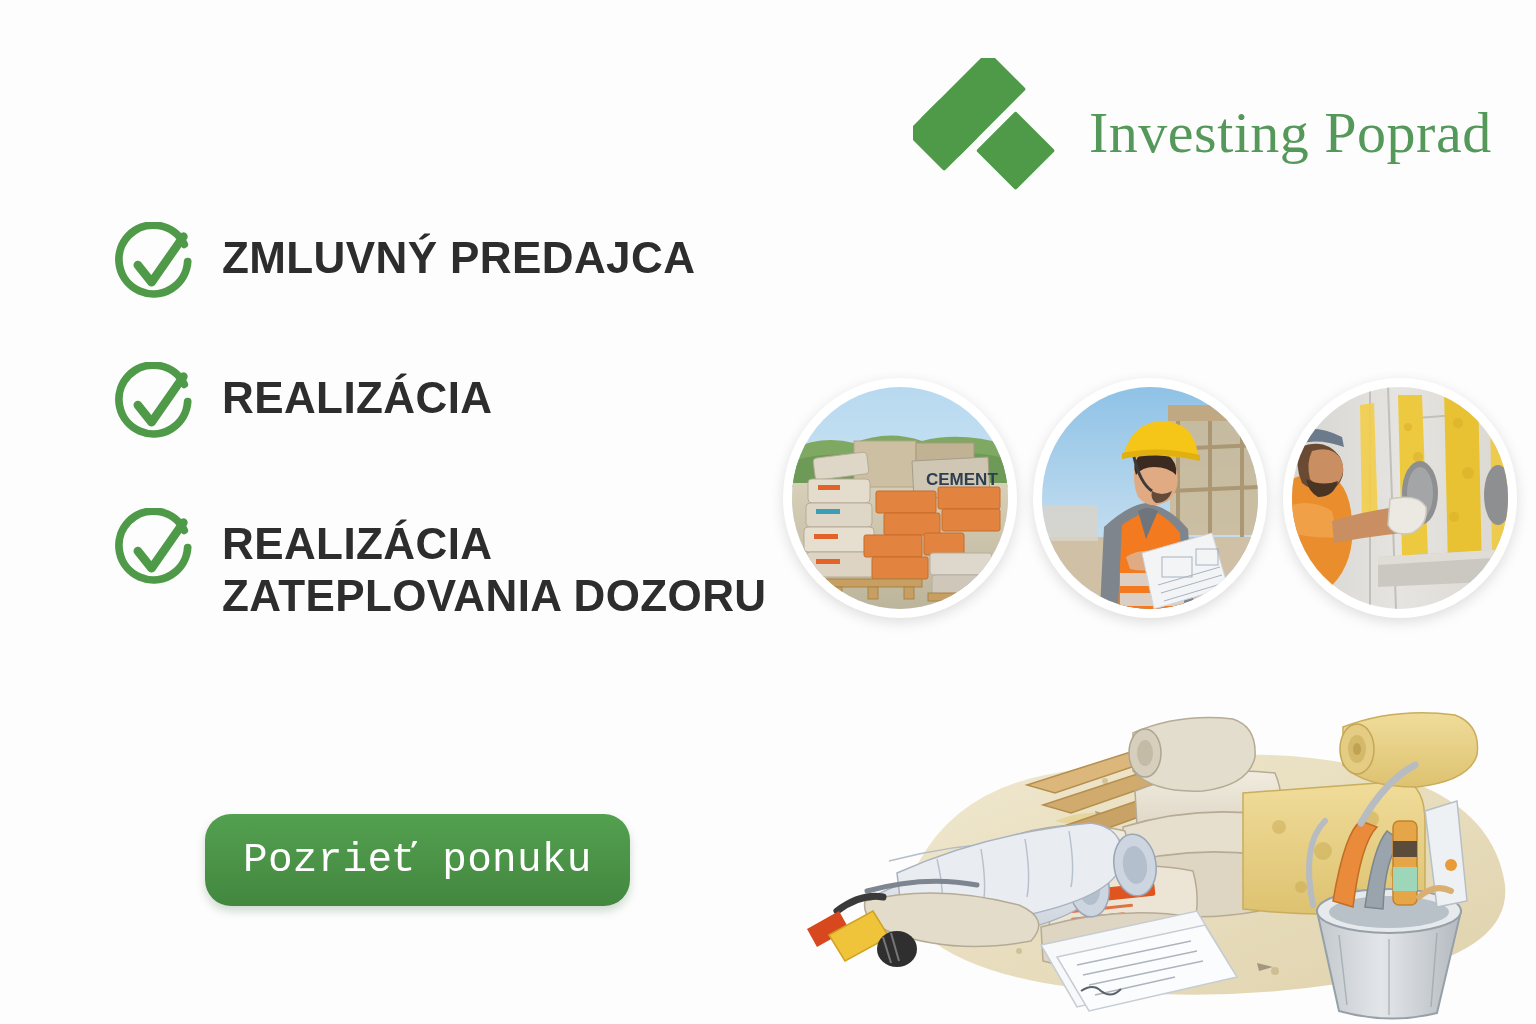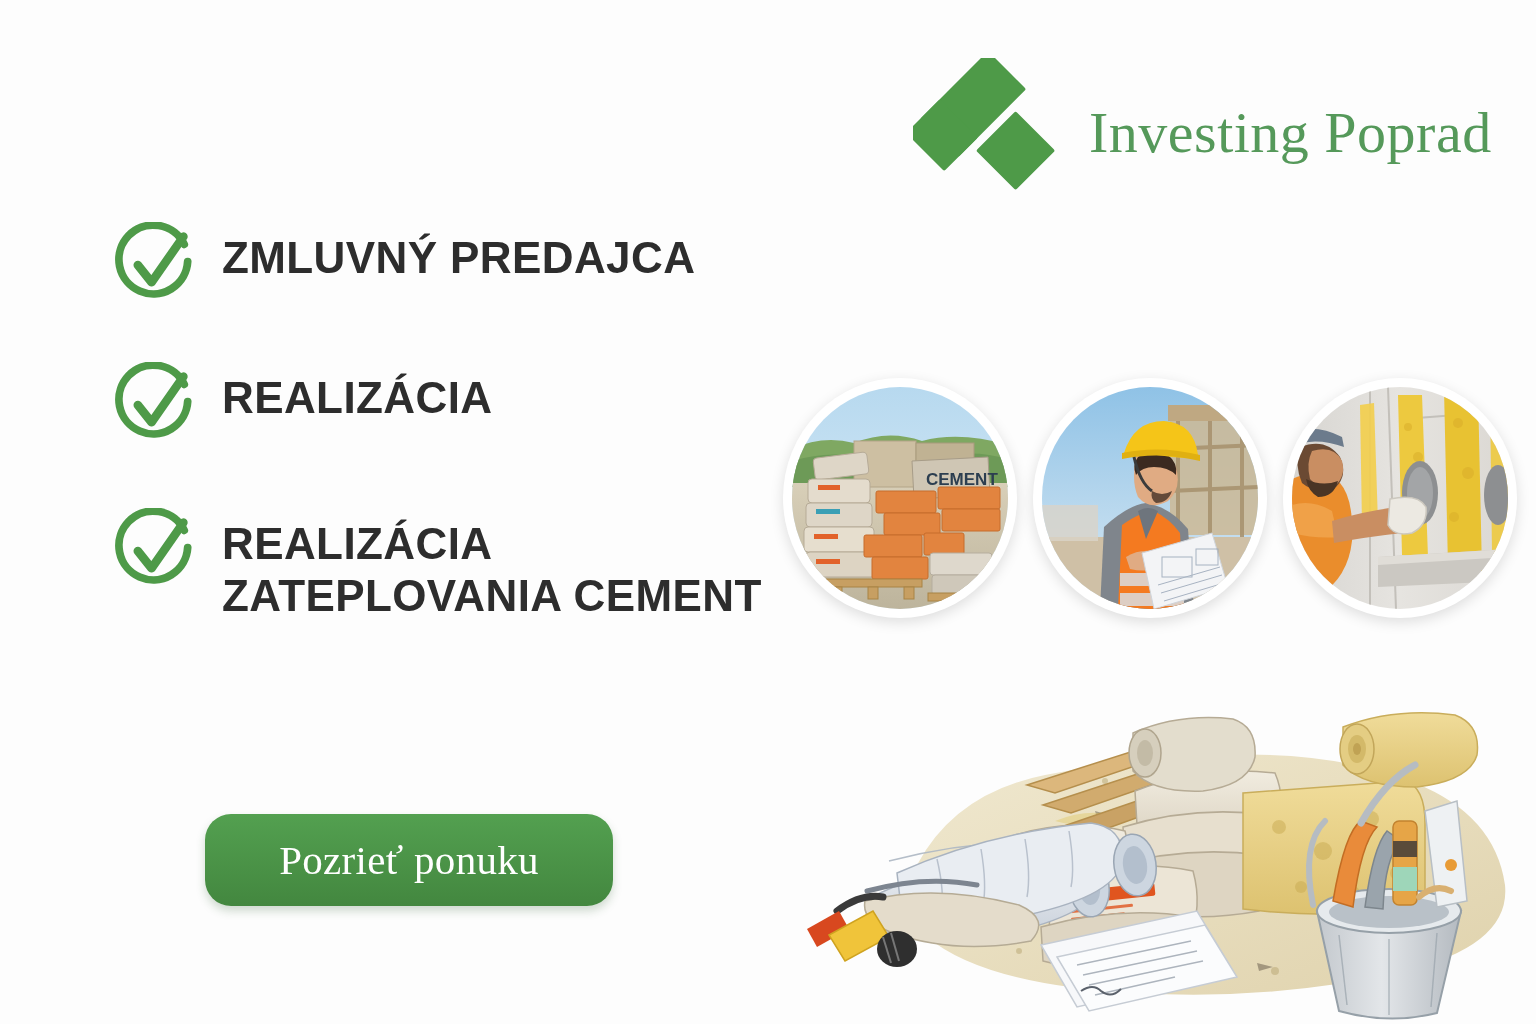--- a/index.html
+++ b/index.html
@@ -34,21 +34,21 @@
 
   
   .cta-wrap{position:absolute;left:205px;top:814px;}
   .cta-button{
     display:inline-flex;align-items:center;justify-content:center;
     min-width:408px;height:92px;padding:0 38px;
     border:none;border-radius:26px;cursor:pointer;
     background:linear-gradient(180deg,#53a050 0%,#43873f 100%);
     box-shadow:0 5px 10px rgba(40,90,40,.22);
     color:#fff;font-size:41px;font-weight:500;letter-spacing:.3px;
-    font-family:Liberation Serif, serif;
+    font-family:Liberation Mono, monospace;
   }
 
   
   .circles{position:absolute;left:783px;top:378px;display:flex;gap:16px;}
   .circle{
     width:234px;height:240px;border-radius:50%;
     background:#fff;padding:9px;box-sizing:border-box;
     box-shadow:0 4px 14px rgba(0,0,0,.13);
     position:relative;
   }
@@ -107,21 +107,21 @@
 
     <div class="feature">
       <div class="check-icon">
         <svg viewBox="0 0 100 100" xmlns="http://www.w3.org/2000/svg" aria-hidden="true">
           <path d="M84 26 A40 40 0 1 0 88 46" fill="none" stroke="#4e9a48" stroke-width="9" stroke-linecap="round"></path>
           <path d="M30 50 L46 70 L83 17" fill="none" stroke="#4e9a48" stroke-width="10" stroke-linecap="round" stroke-linejoin="round"></path>
         </svg>
       </div>
       <div class="feature-text">
         <span>REALIZÁCIA</span>
-        <span class="l2">ZATEPLOVANIA CEMENT</span>
+        <span class="l2">ZATEPLOVANIA DOZORU</span>
       </div>
     </div>
 
   </div>
 
   <div class="cta-wrap">
     <button class="cta-button">Pozrieť ponuku</button>
   </div>
 
   <div class="circles">

